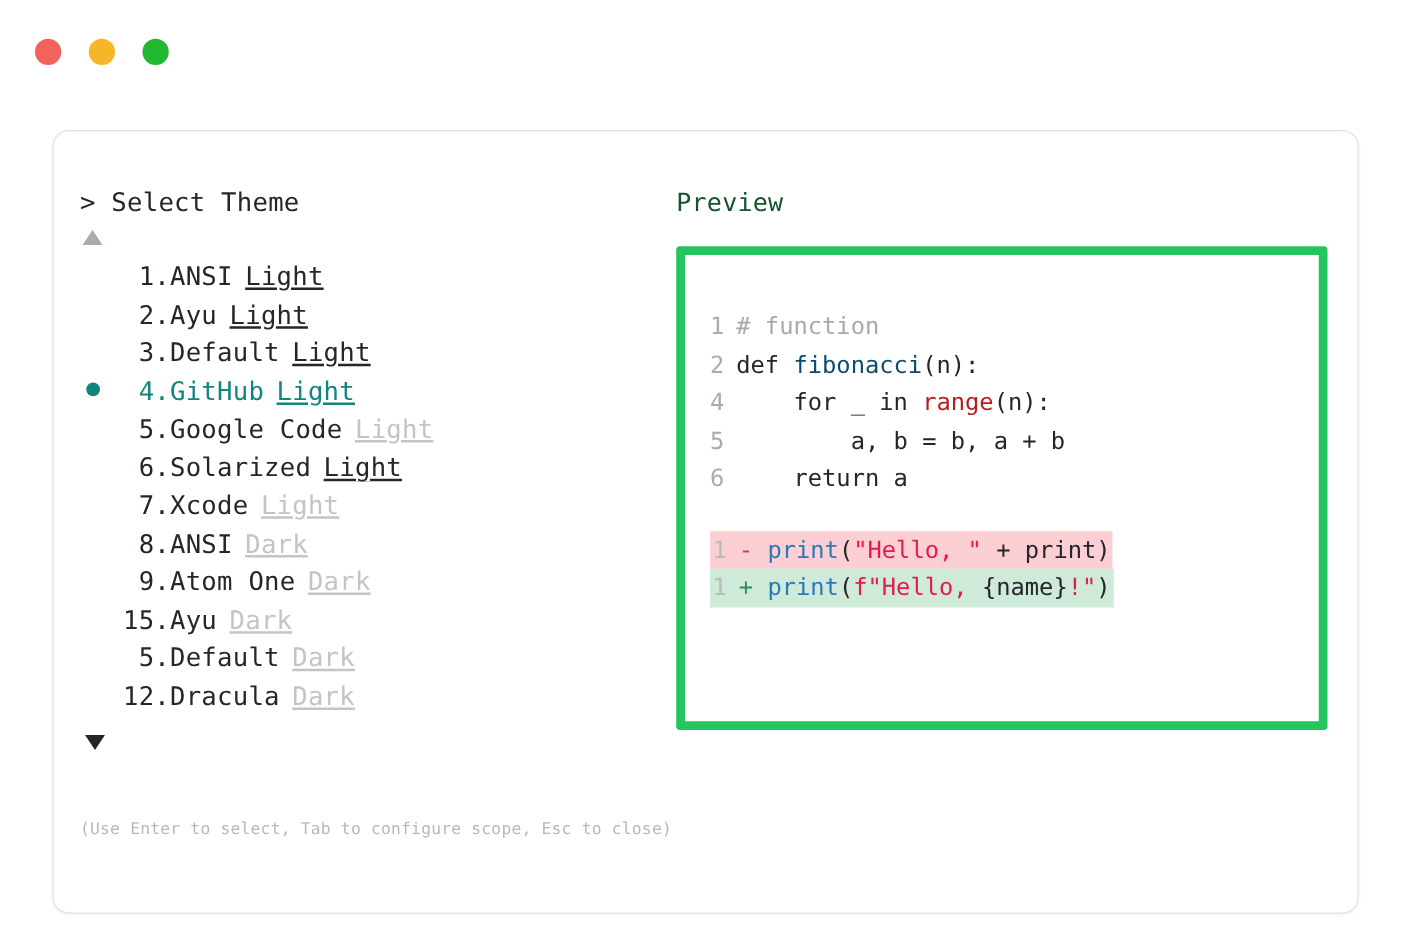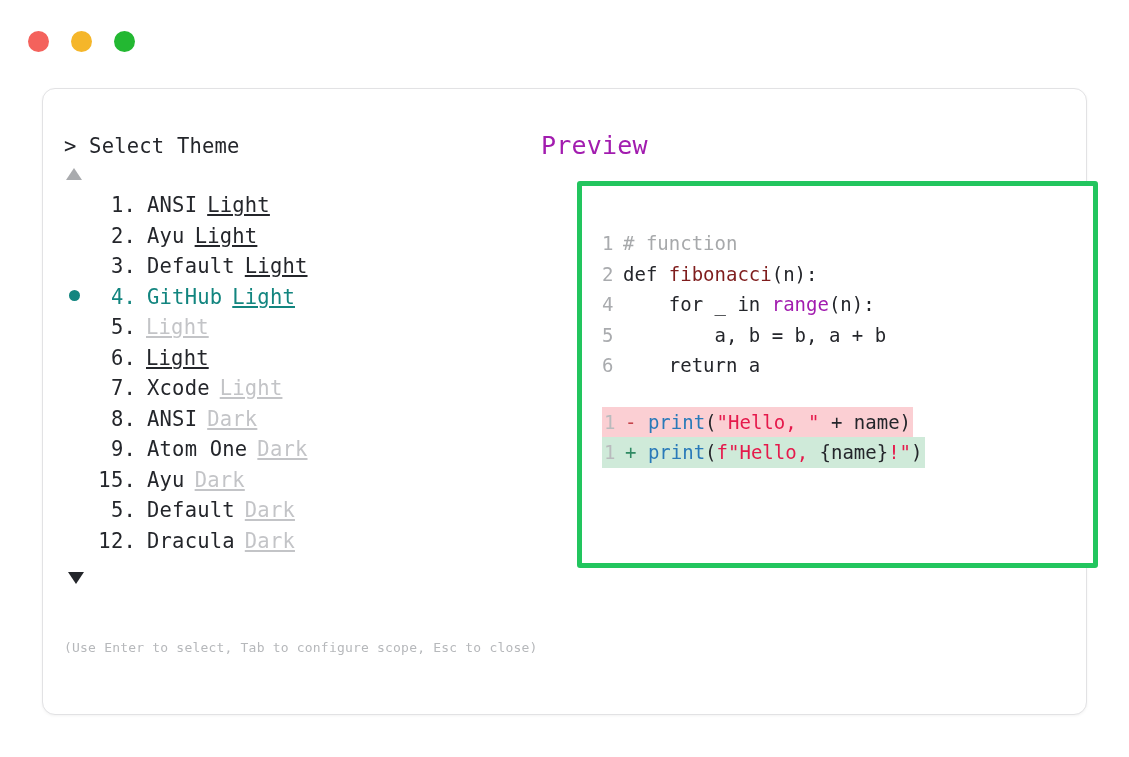--- a/index.html
+++ b/index.html
@@ -29,21 +29,21 @@
     border-radius: 50%;
   }
   .dot-close  { background: #f4625c; }
   .dot-min    { background: #f5b62a; }
   .dot-max    { background: #23b832; }
 
   
   .card {
     position: absolute;
     left: 42px;
-    top: 88px;
+    top: 104px;
     width: 1045px;
     height: 627px;
     box-sizing: border-box;
     background: #ffffff;
     border: 1px solid #e2e2e4;
     border-radius: 13px;
     box-shadow: 0 1px 3px rgba(0,0,0,0.05);
   }
 
   
@@ -122,21 +122,20 @@
     left: 5px;
   }
   .item-index {
     width: 46px;
     flex: 0 0 46px;
     text-align: right;
     color: #24262b;
   }
   .item-name {
     color: #24262b;
-    margin-left: 11px;
   }
   .item-variant {
     margin-left: 10px;
     text-decoration: underline;
   }
   .variant-muted { color: #c3c4c7; }
   .variant-dark  { color: #24262b; }
   .theme-item.selected .item-index,
   .theme-item.selected .item-dot,
   .theme-item.selected .item-name,
@@ -145,36 +144,35 @@
   }
 
   
   .right-col {
     position: absolute;
     left: 498px;
     top: 44px;
     width: 528px;
   }
   .preview-title {
-    font-size: 25px;
+    font-size: 20px;
     line-height: 26px;
-    color: #a21caf;
+    color: #14532d;
     letter-spacing: 0.2px;
   }
   .preview-panel {
     margin-top: 22px;
     width: 521px;
     height: 387px;
     box-sizing: border-box;
     background: #ffffff;
-    border: 5px solid #22c55e;
+    border: 7px solid #22c55e;
     border-radius: 3px;
     padding: 42px 0 0 0;
     overflow: hidden;
-    margin-left: 36px;
   }
   .code-block {
     padding-left: 20px;
   }
   .code-line {
     font-size: 19px;
     line-height: 30.5px;
     white-space: pre;
     letter-spacing: 0px;
   }
@@ -182,23 +180,23 @@
     color: #a9abae;
     display: inline-block;
     width: 11px;
     text-align: right;
     margin-right: 10px;
   }
   .code-spacer { height: 26px; }
 
   .tok-comment { color: #a7a9ab; }
   .tok-keyword { color: #24262b; }
-  .tok-fn      { color: #7f1d1d; }
+  .tok-fn      { color: #0c4a6e; }
   .tok-num     { color: #12857f; }
-  .tok-builtin { color: #a21caf; }
+  .tok-builtin { color: #b91c1c; }
   .tok-plain   { color: #24262b; }
   .tok-string  { color: #e5194b; }
   .tok-print   { color: #2a7ab9; }
 
   .diff-line {
     font-size: 19px;
     line-height: 30.5px;
     white-space: pre;
     letter-spacing: 0px;
   }
@@ -245,22 +243,22 @@
     <div class="left-col">
       <div class="prompt-line"><span class="prompt-caret">&gt;</span> <span>Select Theme</span></div>
 
       <div class="scroll-arrow arrow-up"></div>
 
       <ul class="theme-list" id="theme-list">
           <li class="theme-item"><span class="bullet-slot"></span><span class="item-index">1.</span><span class="item-name">ANSI</span><span class="item-variant variant-dark">Light</span></li>
           <li class="theme-item"><span class="bullet-slot"></span><span class="item-index">2.</span><span class="item-name">Ayu</span><span class="item-variant variant-dark">Light</span></li>
           <li class="theme-item"><span class="bullet-slot"></span><span class="item-index">3.</span><span class="item-name">Default</span><span class="item-variant variant-dark">Light</span></li>
           <li class="theme-item selected"><span class="bullet-slot"><span class="bullet"></span></span><span class="item-index">4.</span><span class="item-name">GitHub</span><span class="item-variant variant-dark">Light</span></li>
-          <li class="theme-item"><span class="bullet-slot"></span><span class="item-index">5.</span><span class="item-variant variant-muted">Light</span></li>
-          <li class="theme-item"><span class="bullet-slot"></span><span class="item-index">6.</span><span class="item-variant variant-dark">Light</span></li>
+          <li class="theme-item"><span class="bullet-slot"></span><span class="item-index">5.</span><span class="item-name">Google Code</span><span class="item-variant variant-muted">Light</span></li>
+          <li class="theme-item"><span class="bullet-slot"></span><span class="item-index">6.</span><span class="item-name">Solarized</span><span class="item-variant variant-dark">Light</span></li>
           <li class="theme-item"><span class="bullet-slot"></span><span class="item-index">7.</span><span class="item-name">Xcode</span><span class="item-variant variant-muted">Light</span></li>
           <li class="theme-item"><span class="bullet-slot"></span><span class="item-index">8.</span><span class="item-name">ANSI</span><span class="item-variant variant-muted">Dark</span></li>
           <li class="theme-item"><span class="bullet-slot"></span><span class="item-index">9.</span><span class="item-name">Atom One</span><span class="item-variant variant-muted">Dark</span></li>
           <li class="theme-item"><span class="bullet-slot"></span><span class="item-index">15.</span><span class="item-name">Ayu</span><span class="item-variant variant-muted">Dark</span></li>
           <li class="theme-item"><span class="bullet-slot"></span><span class="item-index">5.</span><span class="item-name">Default</span><span class="item-variant variant-muted">Dark</span></li>
           <li class="theme-item"><span class="bullet-slot"></span><span class="item-index">12.</span><span class="item-name">Dracula</span><span class="item-variant variant-muted">Dark</span></li>
         </ul>
 
       <div class="scroll-arrow arrow-down"></div>
     </div>
@@ -270,21 +268,21 @@
       <div class="preview-panel">
         <div class="code-block" id="code-block">
             <div class="code-line"><span class="gutter">1</span><span class="tok-comment"># function</span></div>
             <div class="code-line"><span class="gutter">2</span><span class="tok-keyword">def </span><span class="tok-fn">fibonacci</span><span class="tok-plain">(n):</span></div>
             <div class="code-line"><span class="gutter">4</span><span class="tok-plain">    for _ in </span><span class="tok-builtin">range</span><span class="tok-plain">(n):</span></div>
             <div class="code-line"><span class="gutter">5</span><span class="tok-plain">        a, b = b, a + b</span></div>
             <div class="code-line"><span class="gutter">6</span><span class="tok-plain">    return a</span></div>
           </div>
         <div class="code-spacer"></div>
         <div class="code-block" id="diff-block">
-            <div class="diff-line diff-del"><span class="diff-inner"><span class="diff-gutter">1</span><span class="diff-sign-del">-</span> <span class="tok-print">print</span><span class="tok-plain">(</span><span class="tok-string">"Hello, "</span><span class="tok-plain"> + name)</span></span></div>
+            <div class="diff-line diff-del"><span class="diff-inner"><span class="diff-gutter">1</span><span class="diff-sign-del">-</span> <span class="tok-print">print</span><span class="tok-plain">(</span><span class="tok-string">"Hello, "</span><span class="tok-plain"> + print)</span></span></div>
             <div class="diff-line diff-add"><span class="diff-inner"><span class="diff-gutter">1</span><span class="diff-sign-add">+</span> <span class="tok-print">print</span><span class="tok-plain">(</span><span class="tok-string">f"Hello, </span><span class="tok-plain">{name}</span><span class="tok-string">!"</span><span class="tok-plain">)</span></span></div>
           </div>
       </div>
     </div>
 
     <div class="footer-hint">(Use Enter to select, Tab to configure scope, Esc to close)</div>
 
   </div>
 </div>
 

